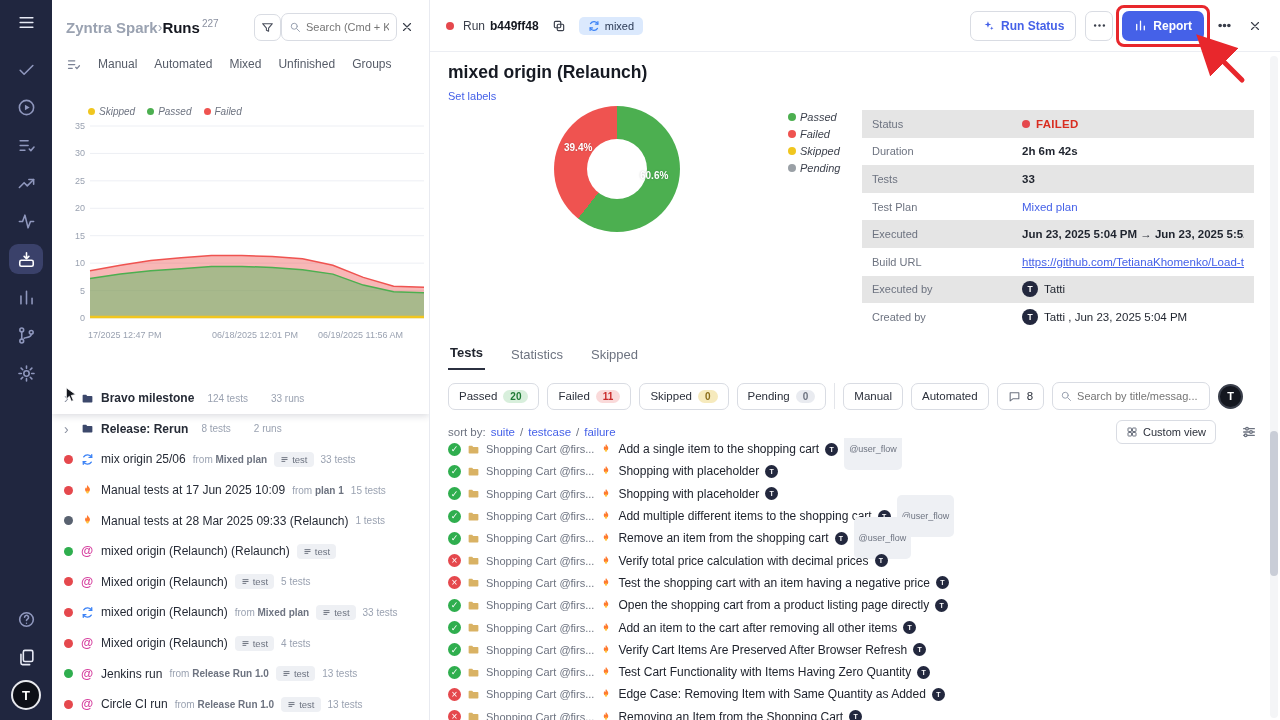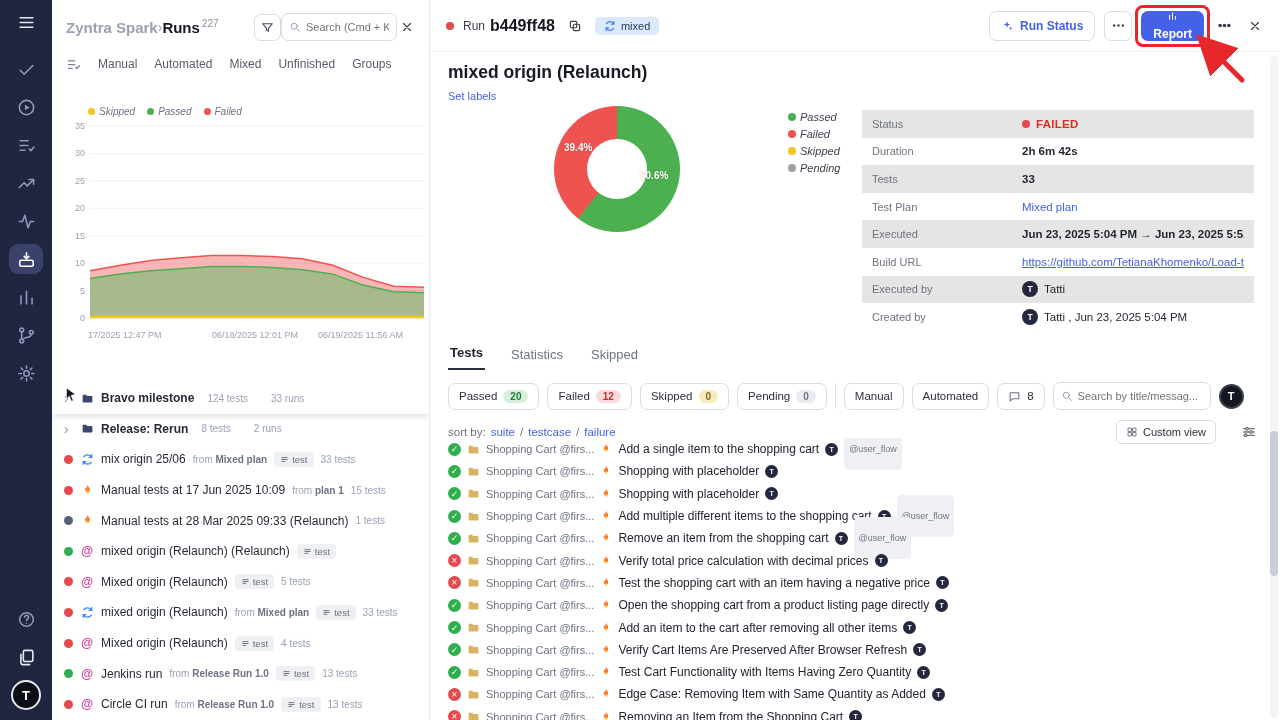--- a/index.html
+++ b/index.html
@@ -66,30 +66,30 @@
   .rbadge { background:#eef0f4; border-radius:4px; padding:2px 6px; font-size:9.5px; color:#6d7380; display:flex; align-items:center; gap:3px; }
   .rbadge svg { width:9px; height:9px; fill:none; stroke:currentColor; stroke-width:2.4; }
   .rmeta { font-size:10px; color:#9aa2b1; }
   .cursor { position:absolute; left:11px; top:386px; width:16px; height:17px; z-index:5; }
 
   
   .detail { position:absolute; left:430px; top:0; right:0; height:720px; background:#fff; }
   .dt-head { display:flex; align-items:center; gap:9px; height:52px; padding:0 14px 0 16px; border-bottom:1px solid #eceef3; }
   .dot.red { width:8px; height:8px; border-radius:50%; background:#e5484d; }
   .dt-run { font-size:12px; color:#3a3f4b; }
-  .dt-id { font-size:16px; font-weight:700; color:#14171f; margin-left:-4px; }
+  .dt-id { font-size:12px; font-weight:700; color:#14171f; margin-left:-4px; }
   .ghost-ic { color:#3a3f4b; width:22px; height:22px; display:flex; align-items:center; justify-content:center; }
   .type-badge { display:flex; align-items:center; gap:5px; background:#dbe9fd; border-radius:5px; padding:3px 9px; font-size:11px; color:#2b3a55; }
   .type-badge svg { width:12px; height:12px; color:#3b82f6; }
   .btn { display:flex; align-items:center; gap:6px; height:30px; border-radius:7px; font-size:12px; font-weight:600; }
   .btn.outline { border:1px solid #d9dce3; background:#fff; color:#4561e8; padding:0 11px; }
   .btn.outline svg { width:13px; height:13px; }
   .btn.sq { border:1px solid #d9dce3; background:#fff; width:28px; justify-content:center; color:#3a3f4b; }
   .btn.sq svg, .ghost-ic .dots { width:15px; height:15px; }
-  .btn.primary { background:#4561e8; color:#fff; padding:0 12px;flex-direction:column; }
+  .btn.primary { background:#4561e8; color:#fff; padding:0 12px; }
   .btn.primary svg { width:13px; height:13px; fill:none; stroke:#fff; stroke-width:2.4; stroke-linecap:round; }
   .report-wrap { position:relative; display:flex; }
   .anno-box { position:absolute; inset:-6px -6px; border:3px solid #e8272c; border-radius:8px; pointer-events:none; z-index:4; }
   .anno-arrow { position:absolute; right:26px; top:34px; width:64px; height:52px; overflow:visible; z-index:6; pointer-events:none; }
 
   .dt-titleblock { padding:10px 18px 0; }
   .dt-title { font-size:17.5px; font-weight:700; color:#161a23; }
   .set-labels { display:inline-block; margin-top:7px; font-size:11px; color:#4561e8; }
 
   .summary { position:relative; height:236px; }
@@ -612,21 +612,21 @@
       <button class="dtab">Skipped</button>
     </div>
 
     <div class="filters">
       <button class="pill">
           <span>Passed</span>
           <span class="cnt green">20</span>
         </button>
       <button class="pill">
           <span>Failed</span>
-          <span class="cnt red">12</span>
+          <span class="cnt red">11</span>
         </button>
       <button class="pill">
           <span>Skipped</span>
           <span class="cnt yellow">0</span>
         </button>
       <button class="pill">
           <span>Pending</span>
           <span class="cnt gray">0</span>
         </button>
       <span class="divider"></span>

